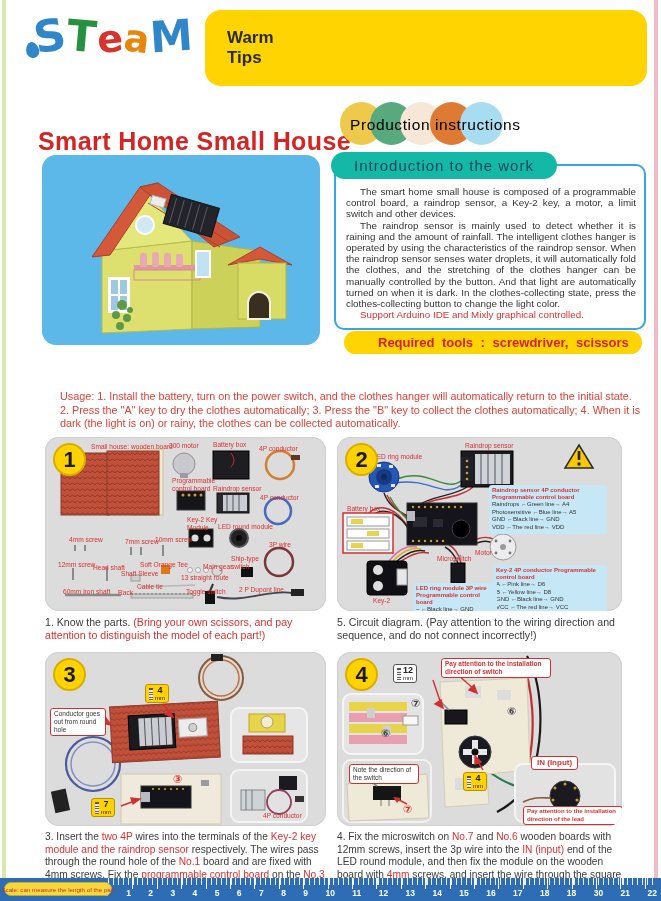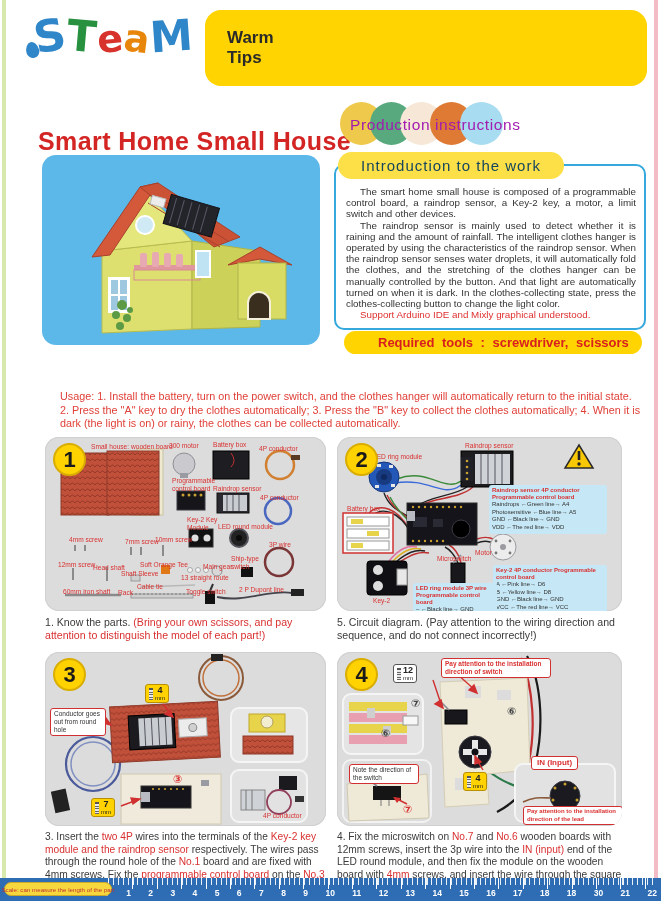--- a/index.html
+++ b/index.html
@@ -23,30 +23,30 @@
         display:flex;align-items:center}
   .warm-title{width:72px;padding-left:22px;font-size:17px;font-weight:bold;color:#2a2a2a;line-height:1.2}
   .warm-body{flex:1;padding:8px 18px 8px 6px;font-size:10.6px;color:#3c3c3c;line-height:1.6}
 
   
   .main-title{position:absolute;left:38px;top:110px;font-size:25px;font-weight:bold;color:#d42525;letter-spacing:.4px}
   .prod{position:absolute;left:340px;top:102px;width:190px;height:48px}
   .prod-circles{position:absolute;top:0;left:0;display:flex}
   .prod-circles i{width:43px;height:43px;border-radius:50%;margin-right:-13px}
   .pc0{background:#efc94c}.pc1{background:#58a97e}.pc2{background:#f6e7d6}.pc3{background:#de7a33}.pc4{background:#a8dcf0}
-  .prod-label{position:absolute;left:10px;top:14px;font-size:15.5px;color:#a21caf;white-space:nowrap;letter-spacing:.6px}
+  .prod-label{position:absolute;left:10px;top:14px;font-size:15.5px;color:#000000;white-space:nowrap;letter-spacing:.6px}
 
   
   .house-card{position:absolute;left:42px;top:155px;width:278px;height:190px;border-radius:14px;
               background:#5cb8e9;overflow:hidden}
 
   
   .intro-box{position:absolute;left:334px;top:164px;width:312px;height:166px;border:2px solid #35a8dc;
              border-radius:10px;background:#fff;box-sizing:border-box}
-  .intro-bubble{position:absolute;left:338px;top:152px;width:226px;height:27px;background:#fde047;
+  .intro-bubble{position:absolute;left:331px;top:152px;width:226px;height:27px;background:#14b8a6;
                 border-radius:16px;display:flex;align-items:center;justify-content:center;
                 font-size:15px;color:#15465e;letter-spacing:1px;z-index:2}
   .intro-text{position:absolute;left:346px;top:186px;width:290px;font-size:9.8px;color:#333;
               line-height:11.2px;text-align:justify}
   .intro-text p{margin:0;text-indent:14px}
   .intro-support{color:#e03030;text-indent:14px;margin-top:1px}
   .tools-pill{position:absolute;left:344px;top:331px;width:298px;height:23px;background:#ffd400;border-radius:13px;
               color:#d82020;font-weight:bold;font-size:13px;display:flex;align-items:center;padding-left:34px;
               box-sizing:border-box;word-spacing:4px;z-index:3}
 
@@ -185,21 +185,21 @@
           <circle cx="88" cy="155" r="3"></circle>
       </g>
     </svg>
   </div>
 
   <div class="intro-bubble">Introduction to the work</div>
   <div class="intro-box"></div>
   <div class="intro-text">
     <p>The smart home small house is composed of a programmable control board, a raindrop sensor, a Key-2 key, a motor, a limit switch and other devices.</p>
     <p>The raindrop sensor is mainly used to detect whether it is raining and the amount of rainfall. The intelligent clothes hanger is operated by using the characteristics of the raindrop sensor. When the raindrop sensor senses water droplets, it will automatically fold the clothes, and the stretching of the clothes hanger can be manually controlled by the button. And that light are automatically turned on when it is dark. In the clothes-collecting state, press the clothes-collecting button to change the light color.</p>
-    <p class="intro-support">Support Arduino IDE and Mixly graphical understood.</p>
+    <p class="intro-support">Support Arduino IDE and Mixly graphical controlled.</p>
   </div>
   <div class="tools-pill">Required tools :  screwdriver,  scissors</div>
 
   <div class="usage">Usage: 1. Install the battery, turn on the power switch, and the clothes hanger will automatically return to the initial state. 2. Press the "A" key to dry the clothes automatically; 3. Press the "B" key to collect the clothes automatically; 4. When it is dark (the light is on) or rainy, the clothes can be collected automatically.</div>
 
   <div class="panel" id="p1">
     <svg width="281" height="174" viewBox="0 0 281 174">
       <defs>
         <pattern id="tilesA" width="10" height="6" patternUnits="userSpaceOnUse">
           <rect width="10" height="6" fill="#c1503a"></rect>

